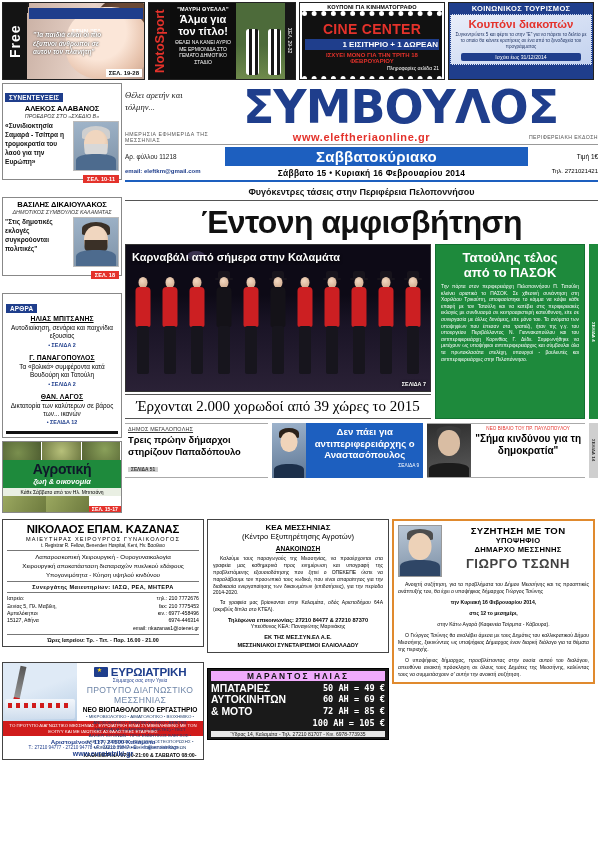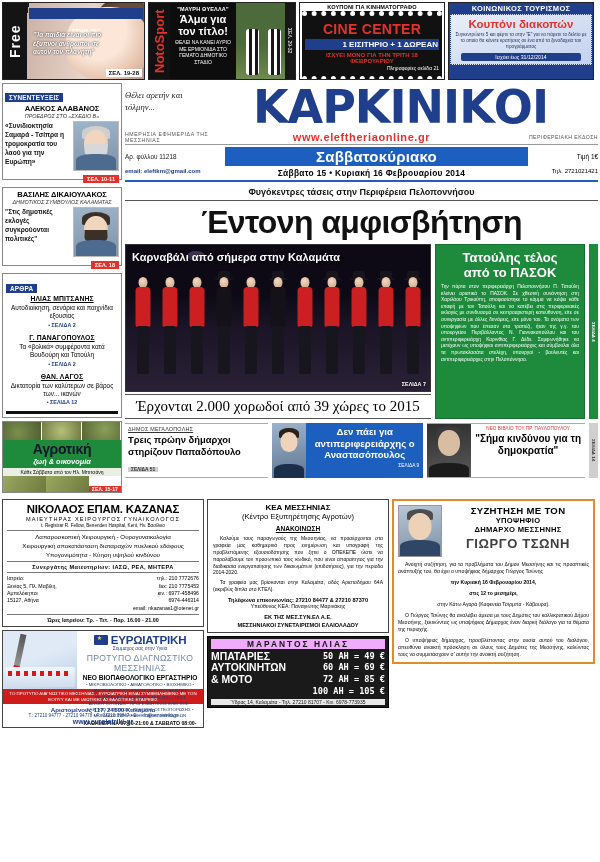--- a/index.html
+++ b/index.html
@@ -96,21 +96,21 @@
     background:#1f3e8c; color:#fff; font-size:5.2px; text-align:center;
     margin:3px 8px 0; padding:1px; border-radius:2px;
   }
 
   
   .body-wrap { display:flex; padding:3px 2px 0 2px; gap:3px; }
   .col-left { width:120px; flex:none; }
   .col-main { flex:1; }
 
   
-  .tagbox { border:1px solid #888; padding:2px; margin-bottom:7px; background:#fff; }
+  .tagbox { border:1px solid #888; padding:2px; margin-bottom:17px; background:#fff; }
   .tag {
     background:#1f3e8c; color:#fff; font-size:6.4px; font-weight:bold;
     padding:1px 4px; display:inline-block; margin-bottom:2px; letter-spacing:.2px;
   }
   .iv-name { font-size:7.6px; font-weight:bold; text-align:center; letter-spacing:-.1px; }
   .iv-role { font-size:5.4px; font-style:italic; text-align:center; color:#333; margin-bottom:2px; }
   .iv-flow { position:relative; min-height:56px; }
   .iv-photo {
     float:right; width:46px; height:50px; margin:0 0 2px 3px;
     background: linear-gradient(170deg,#9fb4c9,#7f93a8);
@@ -279,21 +279,21 @@
   .sb-third .t { font-size:10px; font-weight:bold; line-height:12px; margin-top:2px; }
 
   .vpg {
     width:9px; flex:none; background:#cfcfcf; color:#333; font-size:4.4px; font-weight:bold;
     writing-mode:vertical-rl; display:flex; align-items:center; justify-content:center;
   }
   .vpg.green { background:#1e8a3c; color:#fff; }
 
   
   .ads { display:flex; gap:3px; padding:3px 2px 0; }
-  .ads-col { display:flex; flex-direction:column; gap:3px; }
+  .ads-col { display:flex; flex-direction:column; gap:15px; }
   .ad { border:1px solid #444; background:#fff; }
 
   .ad-doc { width:202px; padding:3px 4px; }
   .doc-name { font-size:11.4px; font-weight:bold; text-align:center; letter-spacing:-.2px; }
   .doc-role { font-size:5.6px; text-align:center; letter-spacing:1.1px; margin-top:1px; }
   .doc-sub { font-size:4.6px; text-align:center; margin-top:1px; }
   .doc-hr { border-top:1px solid #777; margin:2px 0; }
   .doc-line { font-size:6.2px; text-align:center; line-height:8.6px; }
   .doc-part { font-size:5.6px; text-align:center; font-weight:bold; letter-spacing:.4px; }
   .doc-cols { display:flex; font-size:5.2px; line-height:7.4px; margin-top:1px; }
@@ -508,21 +508,21 @@
         </div>
       </div>
     </div>
 
     <div class="col-main">
 
       <div class="masthead">
         <div class="mast-row">
           <div class="slogan">Θέλει αρετήν και τόλμην...</div>
           <div class="logo-wrap">
-            <div class="logo">ΚΑΡΚΙΝΙΚΟΙ</div>
+            <div class="logo">ΣΥΜΒΟΥΛΟΣ</div>
           </div>
         </div>
         <div class="mast-line2">
           <div class="ml-left">ΗΜΕΡΗΣΙΑ ΕΦΗΜΕΡΙΔΑ ΤΗΣ ΜΕΣΣΗΝΙΑΣ</div>
           <div class="ml-mid">www.eleftheriaonline.gr</div>
           <div class="ml-right">ΠΕΡΙΦΕΡΕΙΑΚΗ ΕΚΔΟΣΗ</div>
         </div>
         <div class="mast-line3">
           <div class="m3-left">Αρ. φύλλου 11218</div>
           <div class="m3-mid">Σαββατοκύριακο</div>

